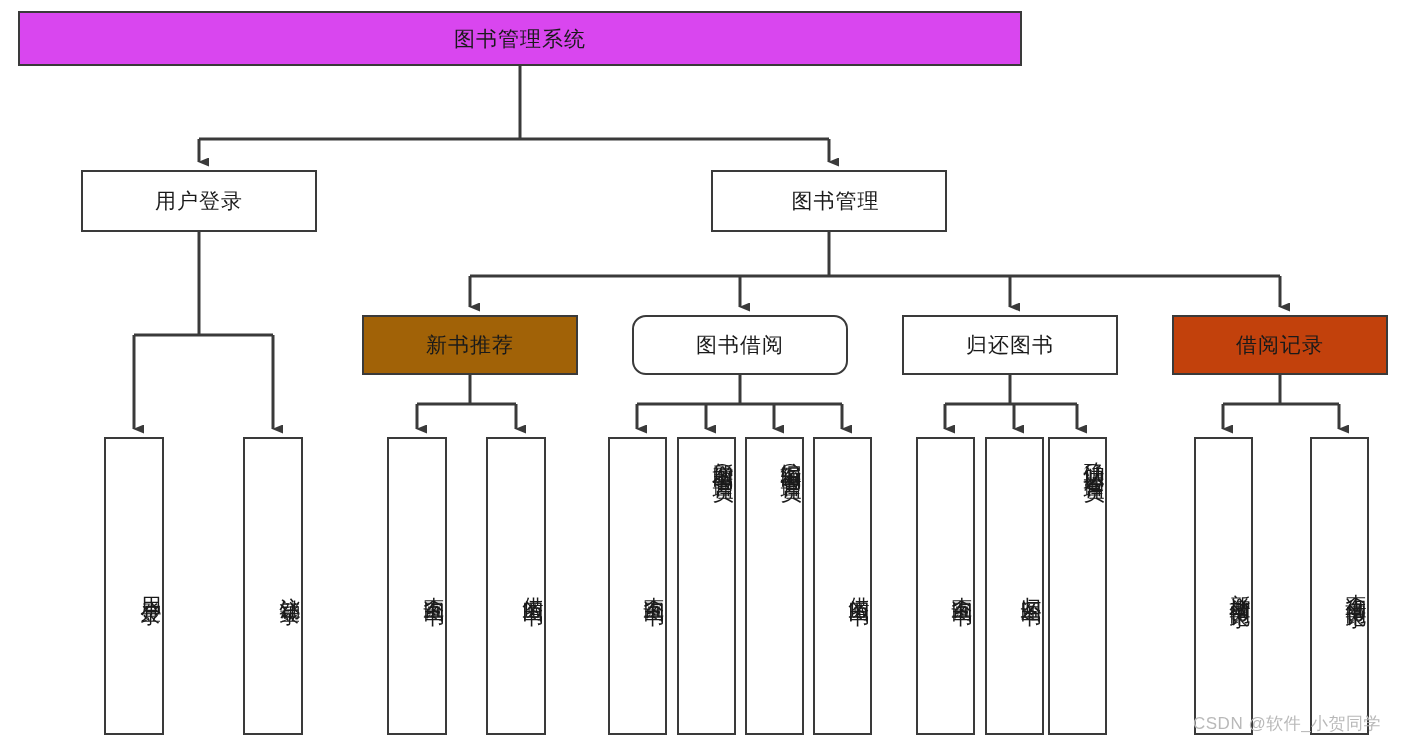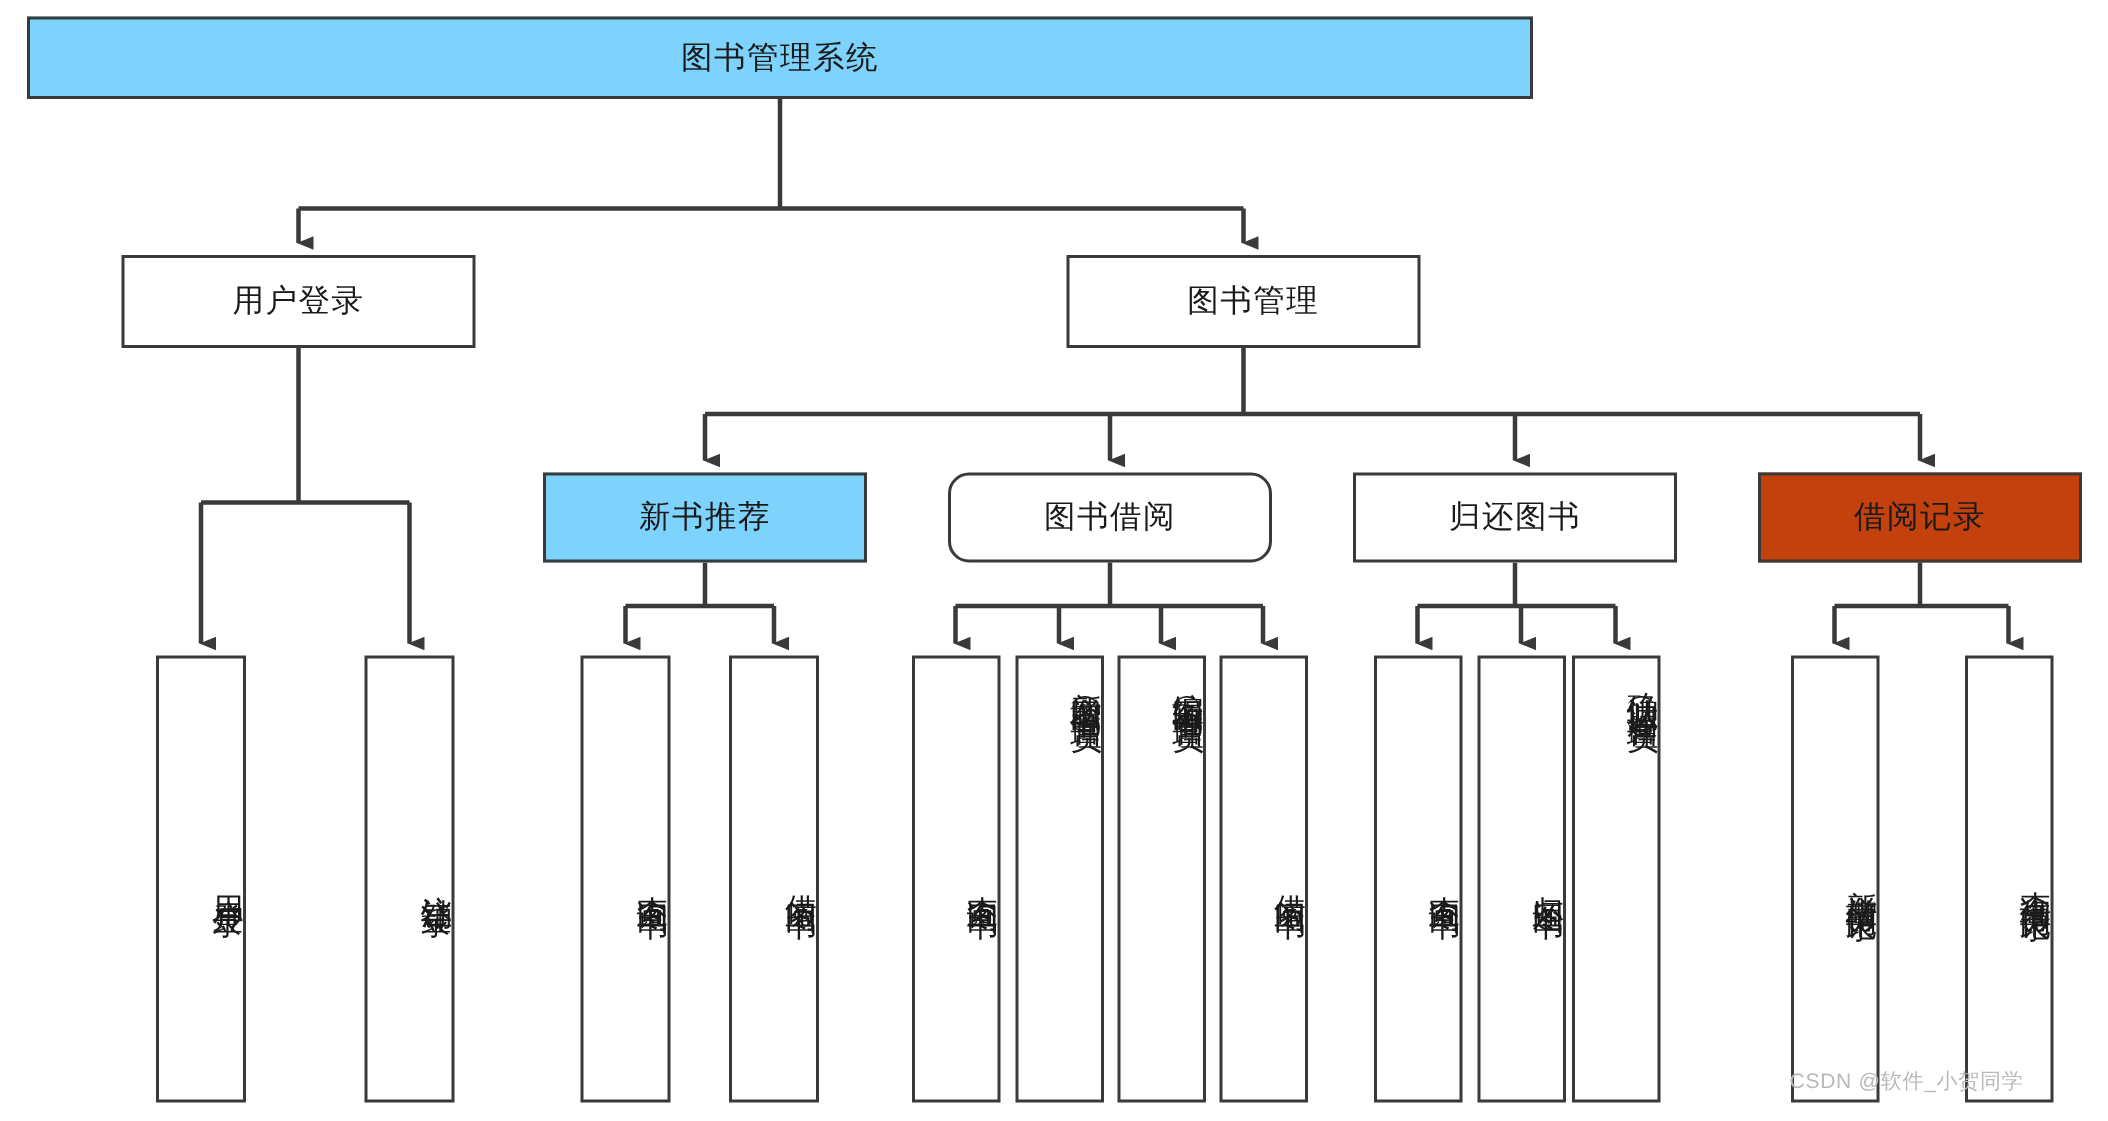--- a/index.html
+++ b/index.html
@@ -55,21 +55,21 @@
     justify-content: flex-start;
   }
   .node-label {
     display: block;
     white-space: nowrap;
   }
   #watermark {
     position: absolute;
     left: 1193px;
     top: 712px;
-    font-size: 14px;
+    font-size: 17px;
     color: #b9b9b9;
     white-space: nowrap;
     letter-spacing: 0.5px;
   }
 </style>
 </head>
 <body>
 
 <div id="diagram-root">
 
@@ -116,32 +116,32 @@
       <path d="M1014,404 L1014,429" marker-end="url(#arrowhead)"></path>
       <path d="M1077,404 L1077,429" marker-end="url(#arrowhead)"></path>
 
       <path d="M1280,375 L1280,404"></path>
       <path d="M1223,404 L1339,404"></path>
       <path d="M1223,404 L1223,429" marker-end="url(#arrowhead)"></path>
       <path d="M1339,404 L1339,429" marker-end="url(#arrowhead)"></path>
     </g>
   </svg>
 
-  <div class="node horiz" style="left: 18px; top: 11px; width: 1004px; height: 55px; border-color: rgb(58, 58, 58); background: #7dd3fc; color: rgb(26, 26, 26);">
+  <div class="node horiz" style="left: 18px; top: 11px; width: 1004px; height: 55px; border-color: rgb(58, 58, 58); background: #d946ef; color: rgb(26, 26, 26);">
     <span class="node-label">图书管理系统</span>
   </div>
 
   <div class="node horiz" style="left: 81px; top: 170px; width: 236px; height: 62px; border-color: rgb(58, 58, 58); background: rgb(255, 255, 255); color: rgb(26, 26, 26);">
     <span class="node-label">用户登录</span>
   </div>
   <div class="node horiz" style="left: 711px; top: 170px; width: 236px; height: 62px; border-color: rgb(58, 58, 58); background: rgb(255, 255, 255); color: rgb(26, 26, 26); padding-left: 13px;">
     <span class="node-label">图书管理</span>
   </div>
 
-  <div class="node horiz" style="left: 362px; top: 315px; width: 216px; height: 60px; border-color: rgb(58, 58, 58); background: #7dd3fc; color: rgb(26, 26, 26);">
+  <div class="node horiz" style="left: 362px; top: 315px; width: 216px; height: 60px; border-color: rgb(58, 58, 58); background: #a16207; color: rgb(26, 26, 26);">
     <span class="node-label">新书推荐</span>
   </div>
   <div class="node horiz" style="left: 632px; top: 315px; width: 216px; height: 60px; border-color: rgb(58, 58, 58); background: rgb(255, 255, 255); color: rgb(26, 26, 26); border-radius: 14px;">
     <span class="node-label">图书借阅</span>
   </div>
   <div class="node horiz" style="left: 902px; top: 315px; width: 216px; height: 60px; border-color: rgb(58, 58, 58); background: rgb(255, 255, 255); color: rgb(26, 26, 26);">
     <span class="node-label">归还图书</span>
   </div>
   <div class="node horiz" style="left: 1172px; top: 315px; width: 216px; height: 60px; border-color: rgb(58, 58, 58); background: #c2410c; color: rgb(26, 26, 26);">
     <span class="node-label">借阅记录</span>

